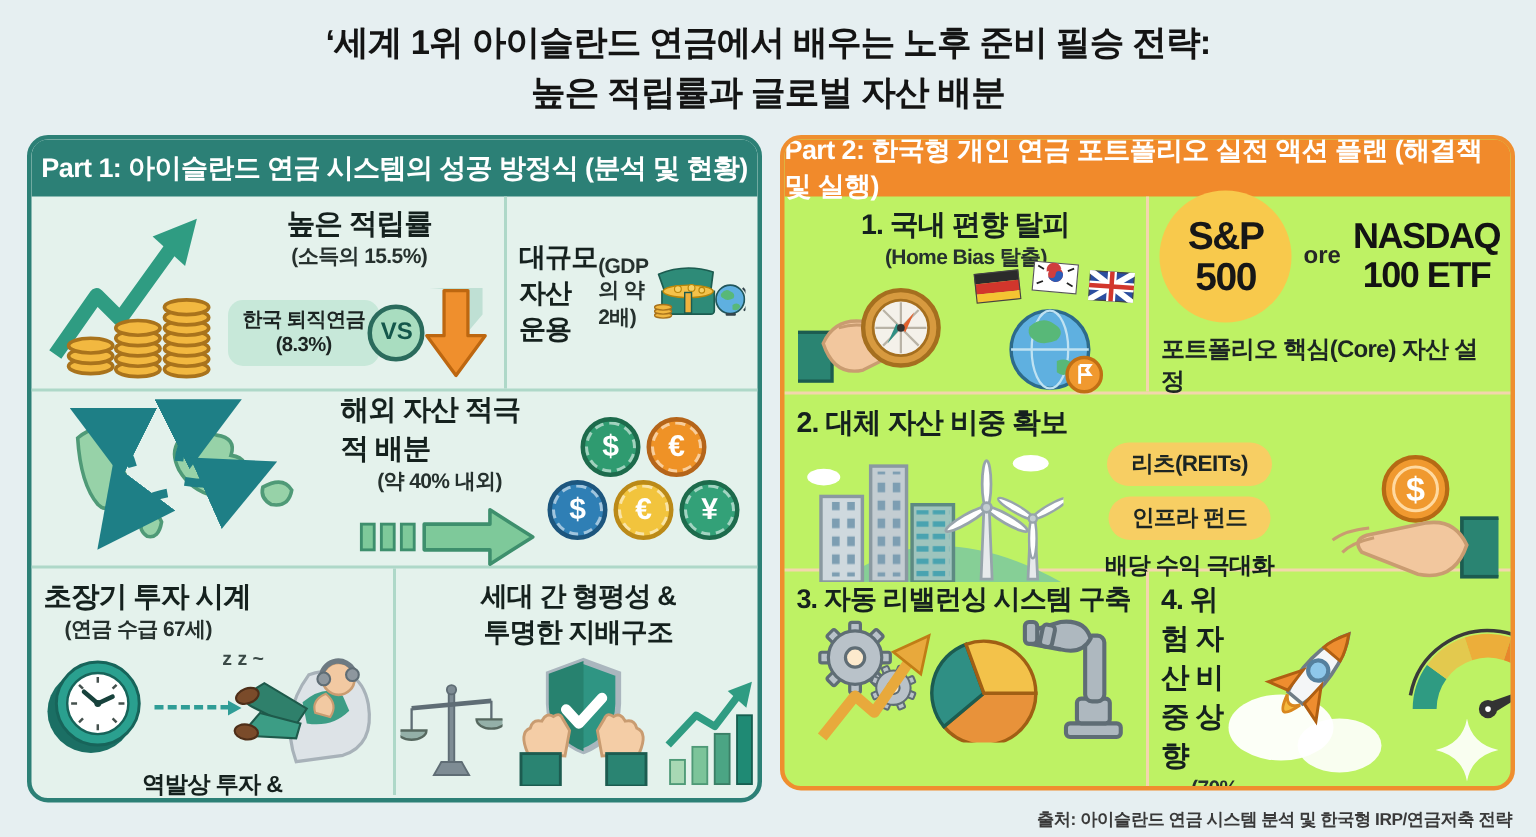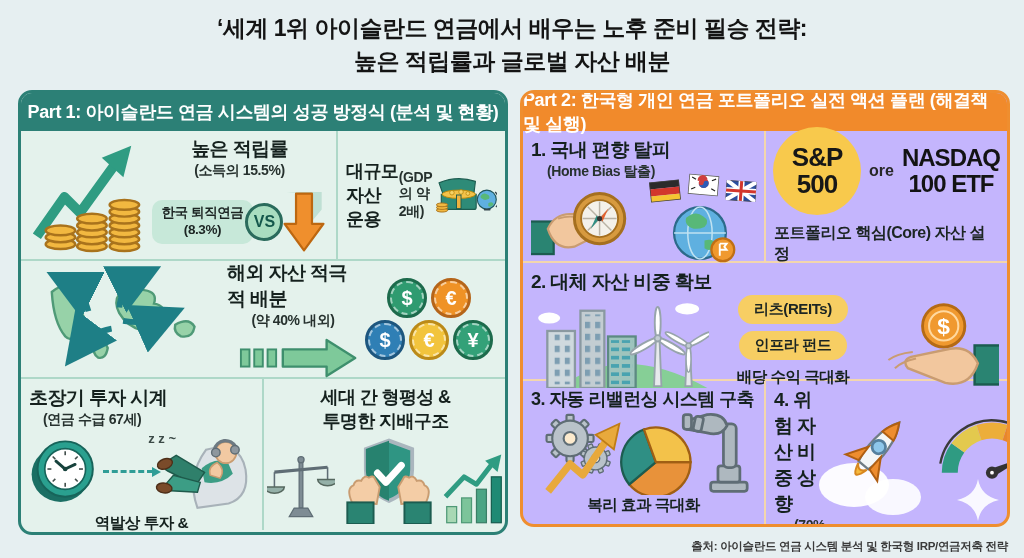--- a/index.html
+++ b/index.html
@@ -7,21 +7,21 @@
     width:1024px;height:558px;position:relative;overflow:hidden;
     background:#e6eff1;
     font-family:"Liberation Sans","DejaVu Sans",sans-serif;
     color:#1c2523;
   }
   .main-title{position:absolute;top:12px;left:0;width:1024px;text-align:center;
     font-weight:800;font-size:23px;line-height:1.45;color:#141414;letter-spacing:-0.5px;}
   
   .panel{position:absolute;top:90px;border-radius:14px;overflow:hidden;box-sizing:border-box;}
   .panel-left{left:18px;width:490px;height:445px;border:3px solid #2c8076;background:#e4f2ec;}
-  .panel-right{left:520px;width:490px;height:437px;border:3px solid #ef8e2f;background:#c4b5fd;}
+  .panel-right{left:520px;width:490px;height:437px;border:3px solid #ef8e2f;background:#bef264;}
   .panel-header{height:38px;display:flex;align-items:center;justify-content:center;
     color:#fff;font-weight:800;font-size:18px;letter-spacing:-0.4px;}
   .panel-left .panel-header{background:#2c8076;}
   .panel-right .panel-header{background:#f18a2b;}
   .prow{display:flex;box-sizing:border-box;}
   .panel-left .prow{border-bottom:2px solid #aed8c8;}
   .panel-right .prow{border-bottom:2px solid #f3d6ad;}
   .prow:last-child{border-bottom:none;}
   .pcell{box-sizing:border-box;padding:6px 8px;position:relative;}
   .panel-left .pcell.vdiv{border-left:2px solid #aed8c8;}
@@ -54,21 +54,21 @@
   
   .c31{display:flex;flex-direction:column;}
   .c31 .illu{display:flex;align-items:center;flex:1;}
   .dotted-arrow{width:52px;border-top:3px dashed #2f9d96;position:relative;margin:0 2px;}
   .dotted-arrow:after{content:"";position:absolute;right:-8px;top:-6px;border-left:9px solid #2f9d96;
     border-top:5px solid transparent;border-bottom:5px solid transparent;}
   .sleep-z{font-weight:800;color:#3b4a47;font-size:13px;position:absolute;}
   .c32{display:flex;flex-direction:column;align-items:center;}
   .c32 .illu{display:flex;align-items:flex-end;justify-content:center;gap:6px;flex:1;}
   
-  .s1{display:flex;flex-direction:column;}
+  .s1{display:flex;flex-direction:column;align-items:center;}
   .s1 .illu{display:flex;align-items:center;flex:1;gap:6px;}
   .flag-globe{display:flex;flex-direction:column;align-items:center;flex:1;}
   .flags{display:flex;gap:8px;align-items:flex-start;}
   .sp-wrap{display:flex;flex-direction:column;align-items:center;justify-content:center;height:100%;}
   .sp-row{display:flex;align-items:center;gap:8px;}
   .sp-circle{width:88px;height:88px;border-radius:50%;background:#f8c94c;display:flex;flex-direction:column;
     align-items:center;justify-content:center;font-weight:800;font-size:26px;line-height:1.05;color:#171717;letter-spacing:-1px;}
   .or-label{font-weight:700;font-size:16px;color:#272727;}
   .nasdaq{font-weight:800;font-size:24px;line-height:1.1;color:#131313;text-align:center;letter-spacing:-1px;}
   .sp-caption{margin-top:8px;font-weight:800;font-size:16px;letter-spacing:-0.5px;}
@@ -483,21 +483,20 @@
         </g>
         <g fill="#aeb8bf" stroke="#5f6d75" stroke-width="3">
           <rect x="188" y="78" width="40" height="10" rx="3"></rect>
           <rect x="196" y="60" width="24" height="18" rx="3"></rect>
           <rect x="202" y="14" width="14" height="48" rx="5"></rect>
           <path d="M206,16 q-4,-14 -22,-12 l-20,6 q-8,4 -2,10 l22,4 q16,4 22,-8Z"></path>
           <rect x="158" y="4" width="9" height="16" rx="3"></rect>
           <rect x="170" y="6" width="9" height="16" rx="3" transform="rotate(12 174 14)"></rect>
         </g>
       </svg>
-      <div class="caption-bold">복리 효과 극대화</div>
     </div>
     <div class="pcell vdiv s4" style="width:243px;">
       <div>
         <div class="cell-title">4. 위험 자산 비중 상향</div>
         <div class="cell-sub" style="margin-left:20px;">(70% 이상)</div>
       </div>
       <div class="illu">
         <div style="position:relative;width:104px;height:92px;">
           <div class="smoke"></div>
           <div class="smoke2"></div>

